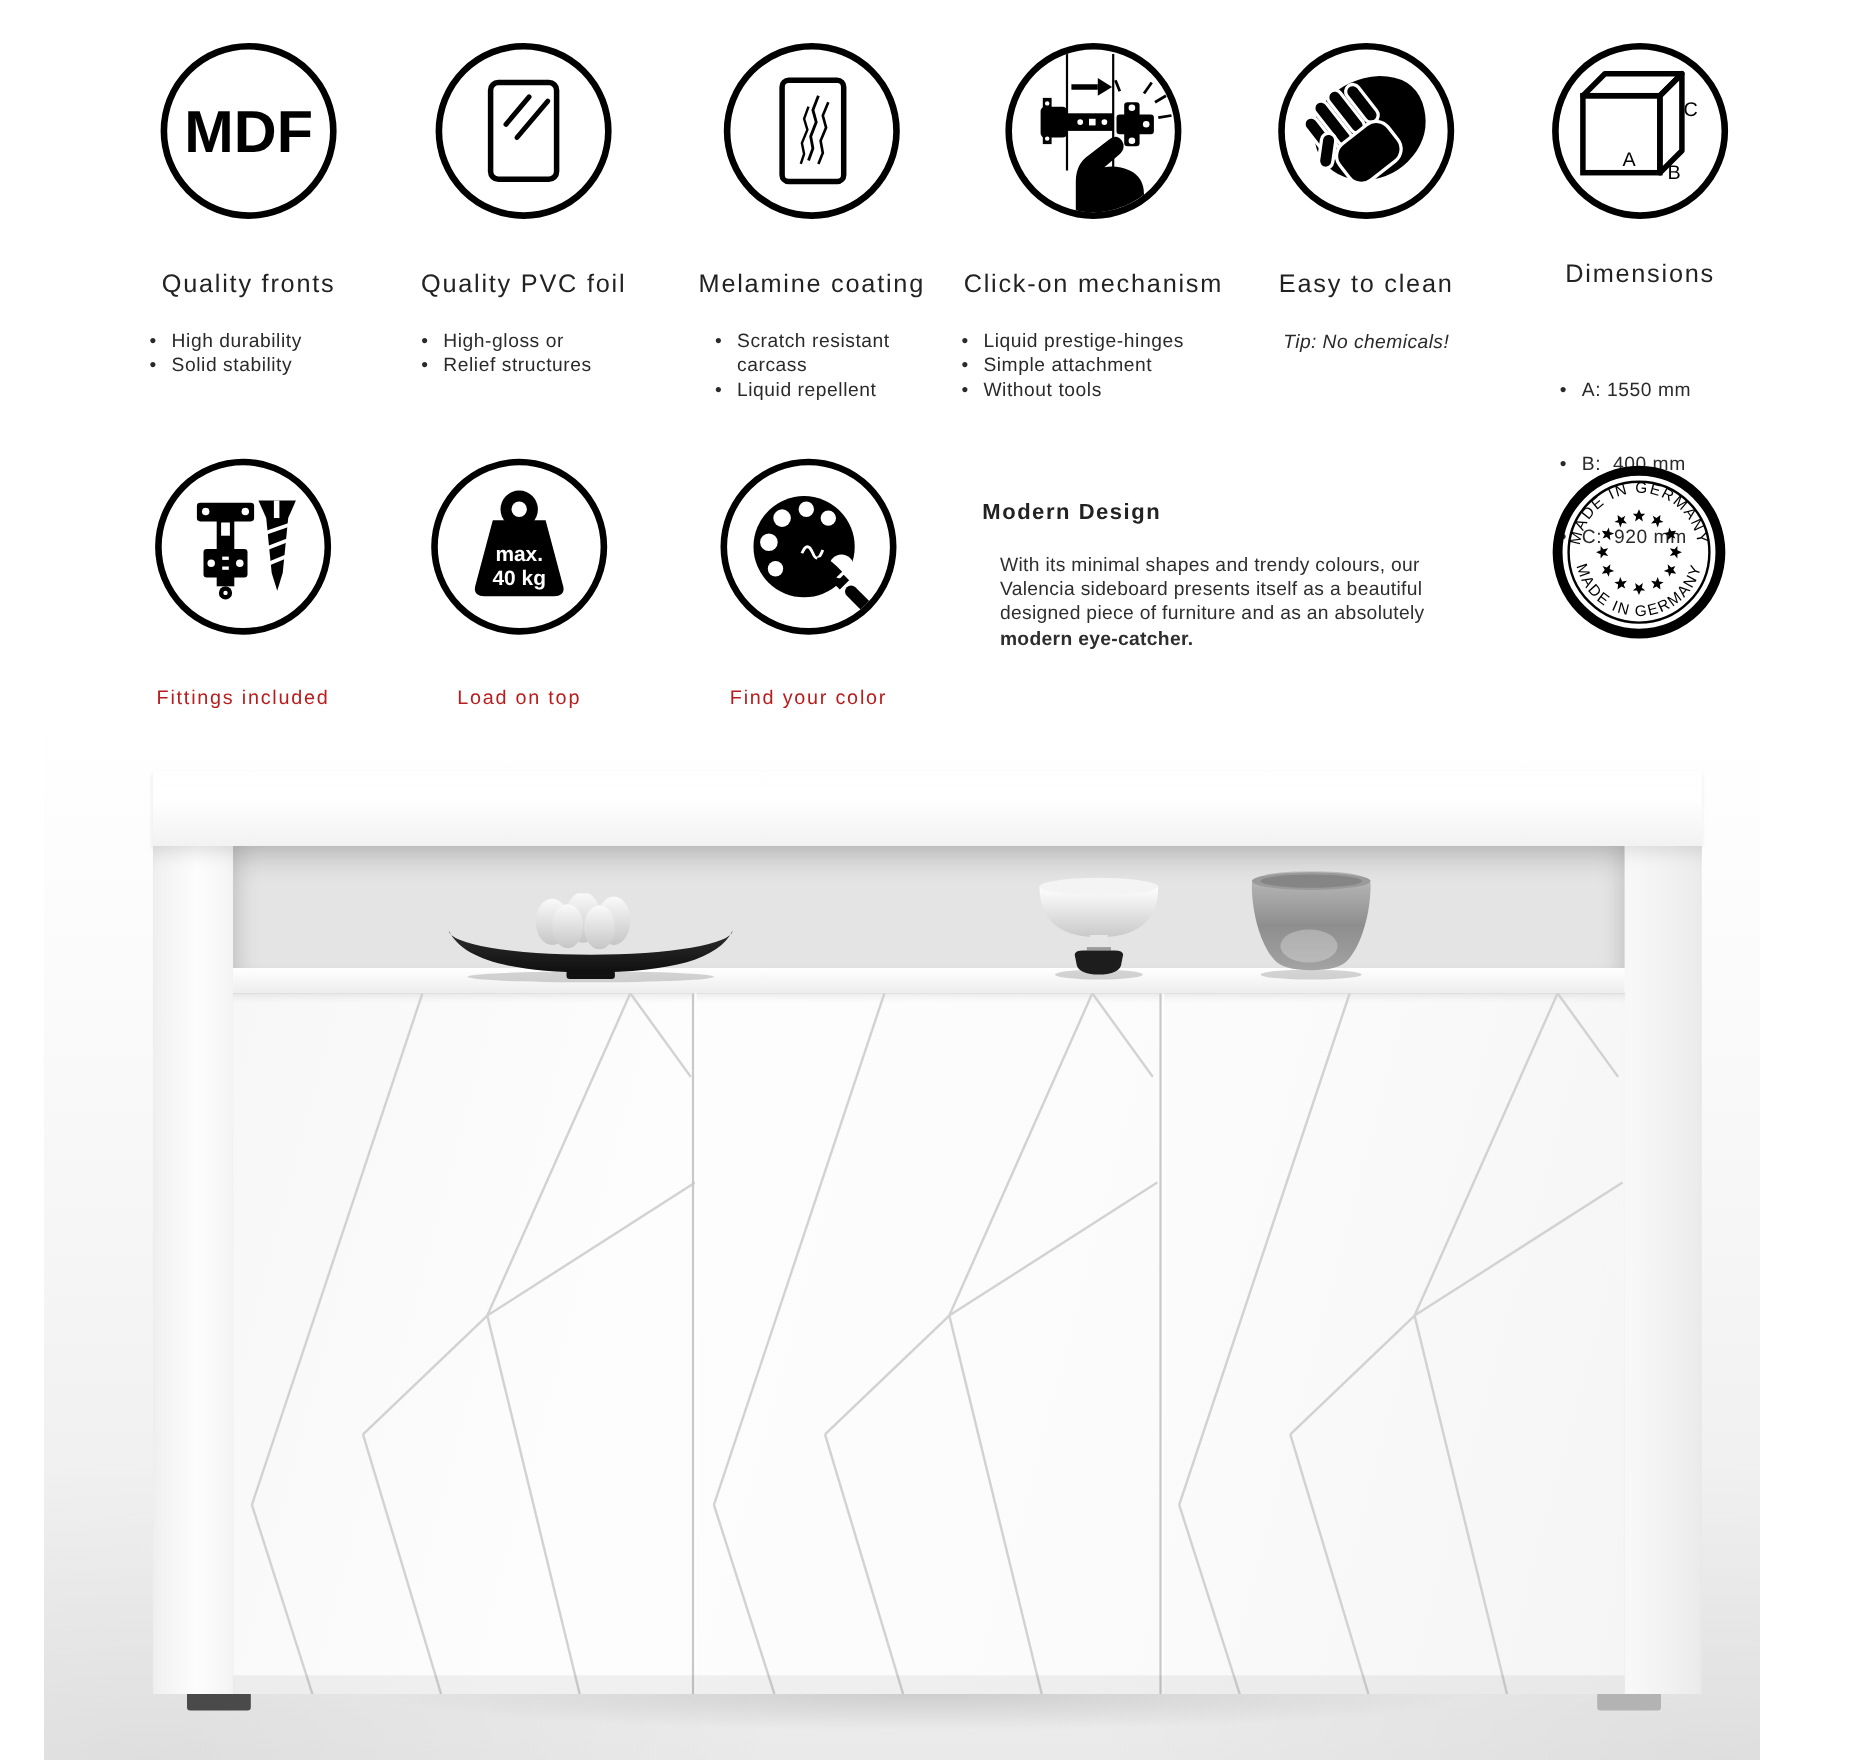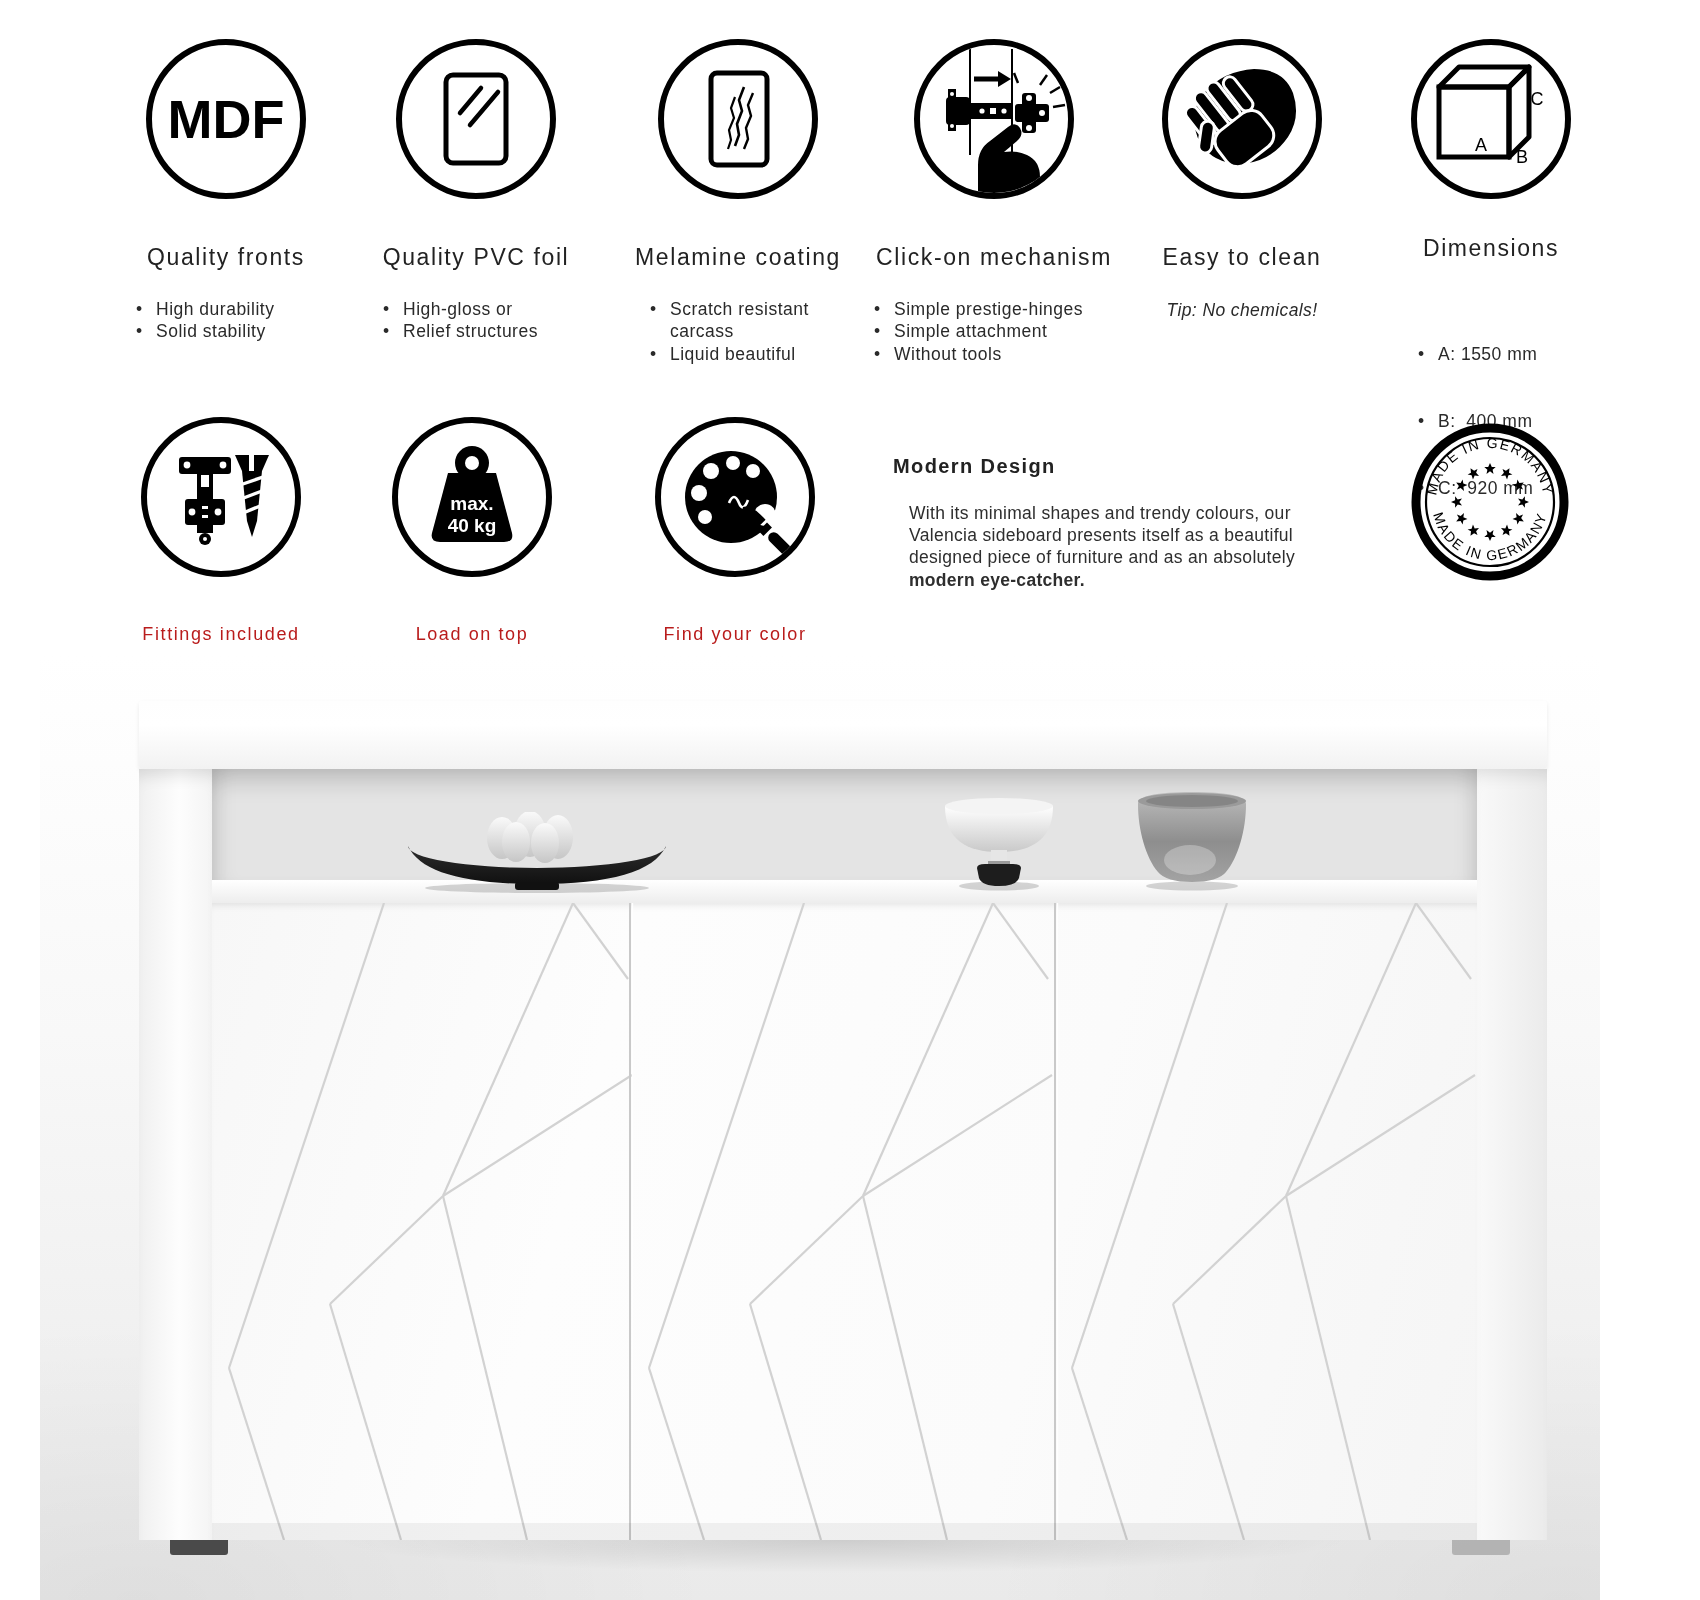--- a/index.html
+++ b/index.html
@@ -91,21 +91,21 @@
     <svg class="circle-svg" width="164" height="164" viewBox="0 0 164 164">
       <circle cx="82" cy="82" r="77" fill="none" stroke="#000" stroke-width="6"></circle>
       <rect x="55" y="36" width="56" height="92" rx="6" fill="none" stroke="#000" stroke-width="5"></rect>
       <path d="M88 50 l-5 13 l3 11 l-5 13 l2 11 l-4 11" fill="none" stroke="#000" stroke-width="2.6"></path>
       <path d="M97 56 l-5 12 l3 11 l-5 12 l2 11 l-4 10" fill="none" stroke="#000" stroke-width="2.4"></path>
       <path d="M79 60 l-4 11 l3 10 l-5 12 l2 10 l-3 9" fill="none" stroke="#000" stroke-width="2.2"></path>
     </svg>
     <div class="ftitle" style="top:207px;">Melamine coating</div>
     <ul class="blist" style="top:261px;left:40px;width:175px;">
       <li><span>Scratch resistant carcass</span></li>
-      <li><span>Liquid beautiful</span></li>
+      <li><span>Liquid repellent</span></li>
     </ul>
   </div>
 
   <div class="col" style="left:864px;top:37px;">
     <svg class="circle-svg" width="164" height="164" viewBox="0 0 164 164">
       <defs>
           <clipPath id="clipC4">
             <circle cx="82" cy="82" r="74"></circle>
           </clipPath>
         </defs>
@@ -137,21 +137,21 @@
         <line x1="141" y1="70" x2="153" y2="68" stroke="#000" stroke-width="2.5"></line>
         <line x1="106" y1="46" x2="102" y2="36" stroke="#000" stroke-width="2.5"></line>
 
         <path d="M66 162 L66 128 Q66 112 78 104 L96 90 Q103 84 108 91 Q112 98 105 104 L92 115
                  Q104 113 115 118 Q128 124 128 140 L128 162 Z" fill="#000"></path>
       </g>
       <circle cx="82" cy="82" r="77" fill="none" stroke="#000" stroke-width="6"></circle>
     </svg>
     <div class="ftitle" style="top:207px;">Click-on mechanism</div>
     <ul class="blist" style="top:261px;left:8px;width:248px;">
-      <li><span>Simple prestige-hinges</span></li>
+      <li><span>Liquid prestige-hinges</span></li>
       <li><span>Simple attachment</span></li>
       <li><span>Without tools</span></li>
     </ul>
   </div>
 
   <div class="col" style="left:1112px;top:37px;">
     <svg class="circle-svg" width="164" height="164" viewBox="0 0 164 164">
       <defs>
           <clipPath id="clipC5">
             <circle cx="82" cy="82" r="74"></circle>

